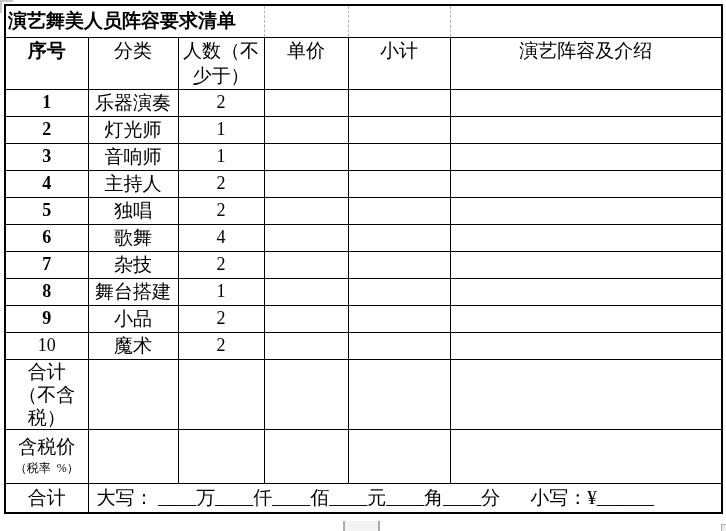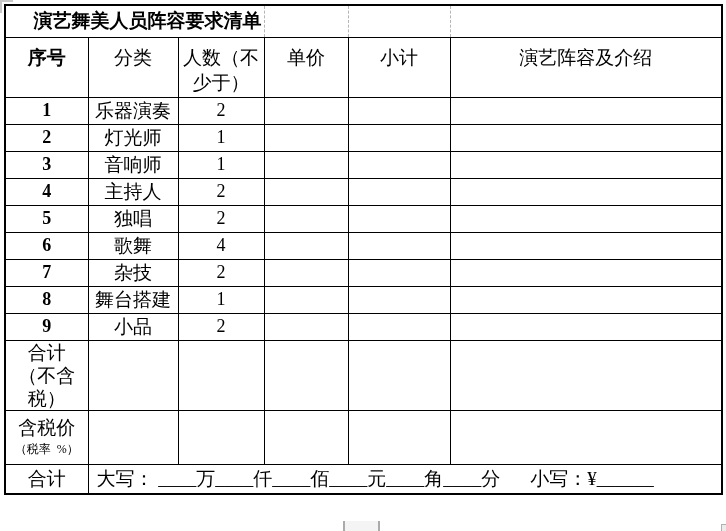--- a/index.html
+++ b/index.html
@@ -26,37 +26,36 @@
     vertical-align: middle;
     padding: 0 2px;
     overflow: hidden;
   }
 
   
   tr.title-row { height: 32px; }
   td.title-cell {
     border: none; border-bottom: 1.5px solid #000;
     font-weight: bold;
-    text-align: right;
+    text-align: left;
     white-space: nowrap;
   }
   td.ghost-cell {
     border: none;
     border-bottom: 1.5px solid #000;
     border-left: 1px dashed #b5b5b5;
   }
 
   
   tr.header-row { height: 52px; }
   tr.header-row td {
     vertical-align: top;
-    padding-top: 9px;
+    padding-top: 0;
     line-height: 25px;
     word-break: break-all;
-    font-family: Liberation Mono, monospace;
   }
   td.bold { font-weight: bold; }
 
   
   tr.data-row { height: 27px; }
   td.num { font-weight: bold; font-size: 18px; }
   td.num-plain { font-weight: normal; font-size: 18px; }
 
   tr.other-row { height: 27px; }
   tr.totalex-row { height: 50px; }
@@ -186,20 +185,28 @@
       <td></td>
     </tr>
     <tr class="data-row">
       <td class="num">9</td>
       <td>小品</td>
       <td class="num-plain">2</td>
       <td></td>
       <td></td>
       <td></td>
     </tr>
+    <tr class="data-row">
+      <td class="num-plain">10</td>
+      <td>魔术</td>
+      <td class="num-plain">2</td>
+      <td></td>
+      <td></td>
+      <td></td>
+    </tr>
 
 
     <tr class="totalex-row">
       <td class="lblcell">合计（不含税）</td>
       <td></td>
       <td></td>
       <td></td>
       <td></td>
       <td></td>
     </tr>

